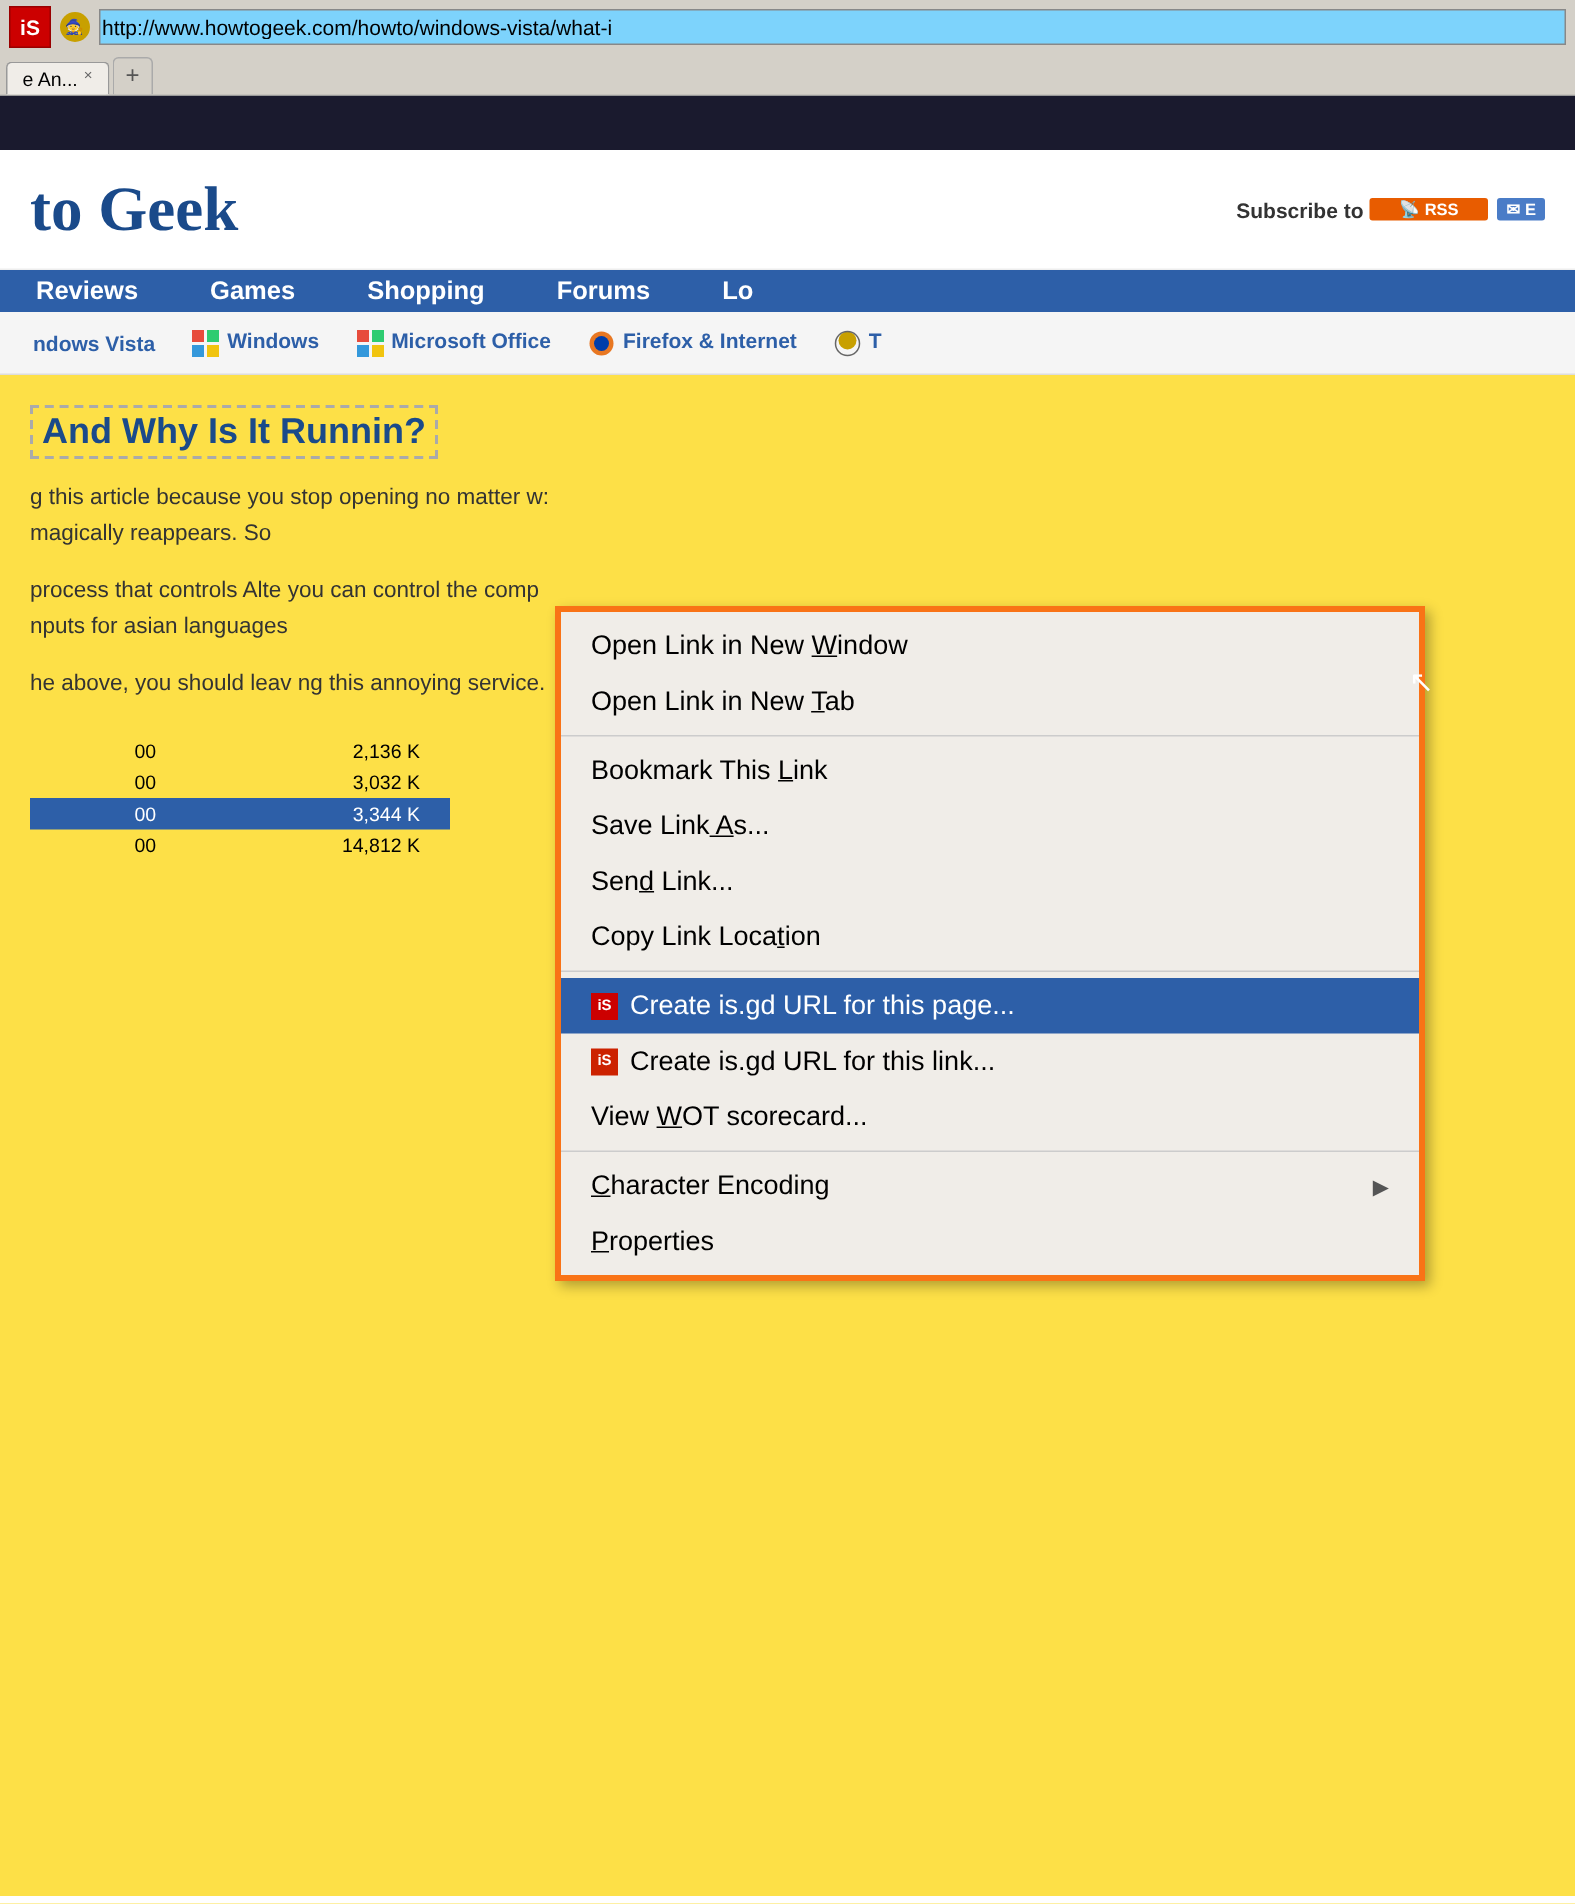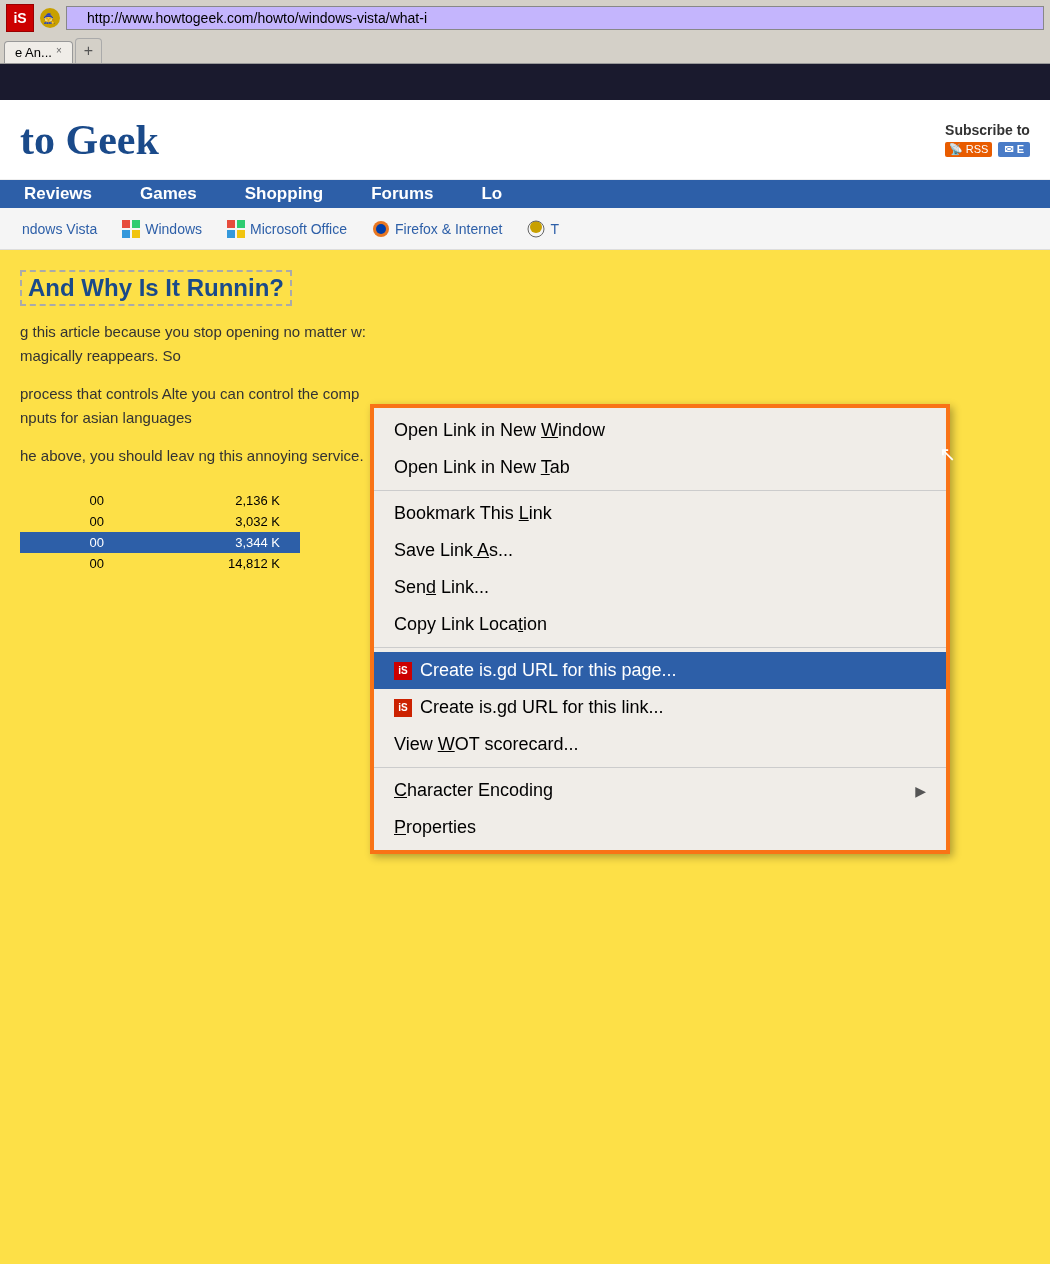--- a/index.html
+++ b/index.html
@@ -50,22 +50,22 @@
       display: flex;
       align-items: center;
       justify-content: center;
       font-size: 10px;
     }
 
     .url-bar {
       flex: 1;
       height: 24px;
       border: 1px solid #888;
-      background: #c4b5fd;
-      padding: 2px 20px;
+      background: #7dd3fc;
+      padding: 2px 1px;
       font-size: 14px;
       color: #000;
     }
 
     .tab-bar {
       display: flex;
       align-items: flex-end;
       padding: 2px 4px 0;
       background: #d4d0c8;
       gap: 2px;
@@ -137,37 +137,37 @@
       font-weight: bold;
       color: #1a4a8a;
       font-family: Georgia, serif;
     }
 
     .subscribe-area {
       font-size: 14px;
       font-weight: bold;
       color: #333;
       display: flex;
-      flex-direction: column;
-      align-items: center;
+      flex-direction: row;
+      align-items: flex-start;
       gap: 4px;
     }
 
     .subscribe-icons {
       display: flex;
       gap: 6px;
       align-items: center;
     }
 
     .rss-badge {
       background: #e85c00;
       color: #fff;
-      padding: 1px 4px;
+      padding: 1px 20px;
       font-size: 11px;
-      font-weight: normal;
+      font-weight: bold;
       border-radius: 2px;
     }
 
     .email-badge {
       background: #4a7cc7;
       color: #fff;
       padding: 1px 6px;
       font-size: 11px;
       border-radius: 2px;
     }
@@ -199,25 +199,25 @@
       display: flex;
       align-items: center;
       gap: 0;
       padding: 6px 10px;
       height: 42px;
       overflow: hidden;
     }
 
     .sub-nav-item {
       display: flex;
-      align-items: center;
+      align-items: flex-start;
       gap: 4px;
       color: #2d5fa8;
       font-size: 14px;
-      font-weight: normal;
+      font-weight: bold;
       padding: 0 12px;
       cursor: pointer;
       text-decoration: none;
     }
 
     .sub-nav-icon {
       width: 20px;
       height: 20px;
     }
 

